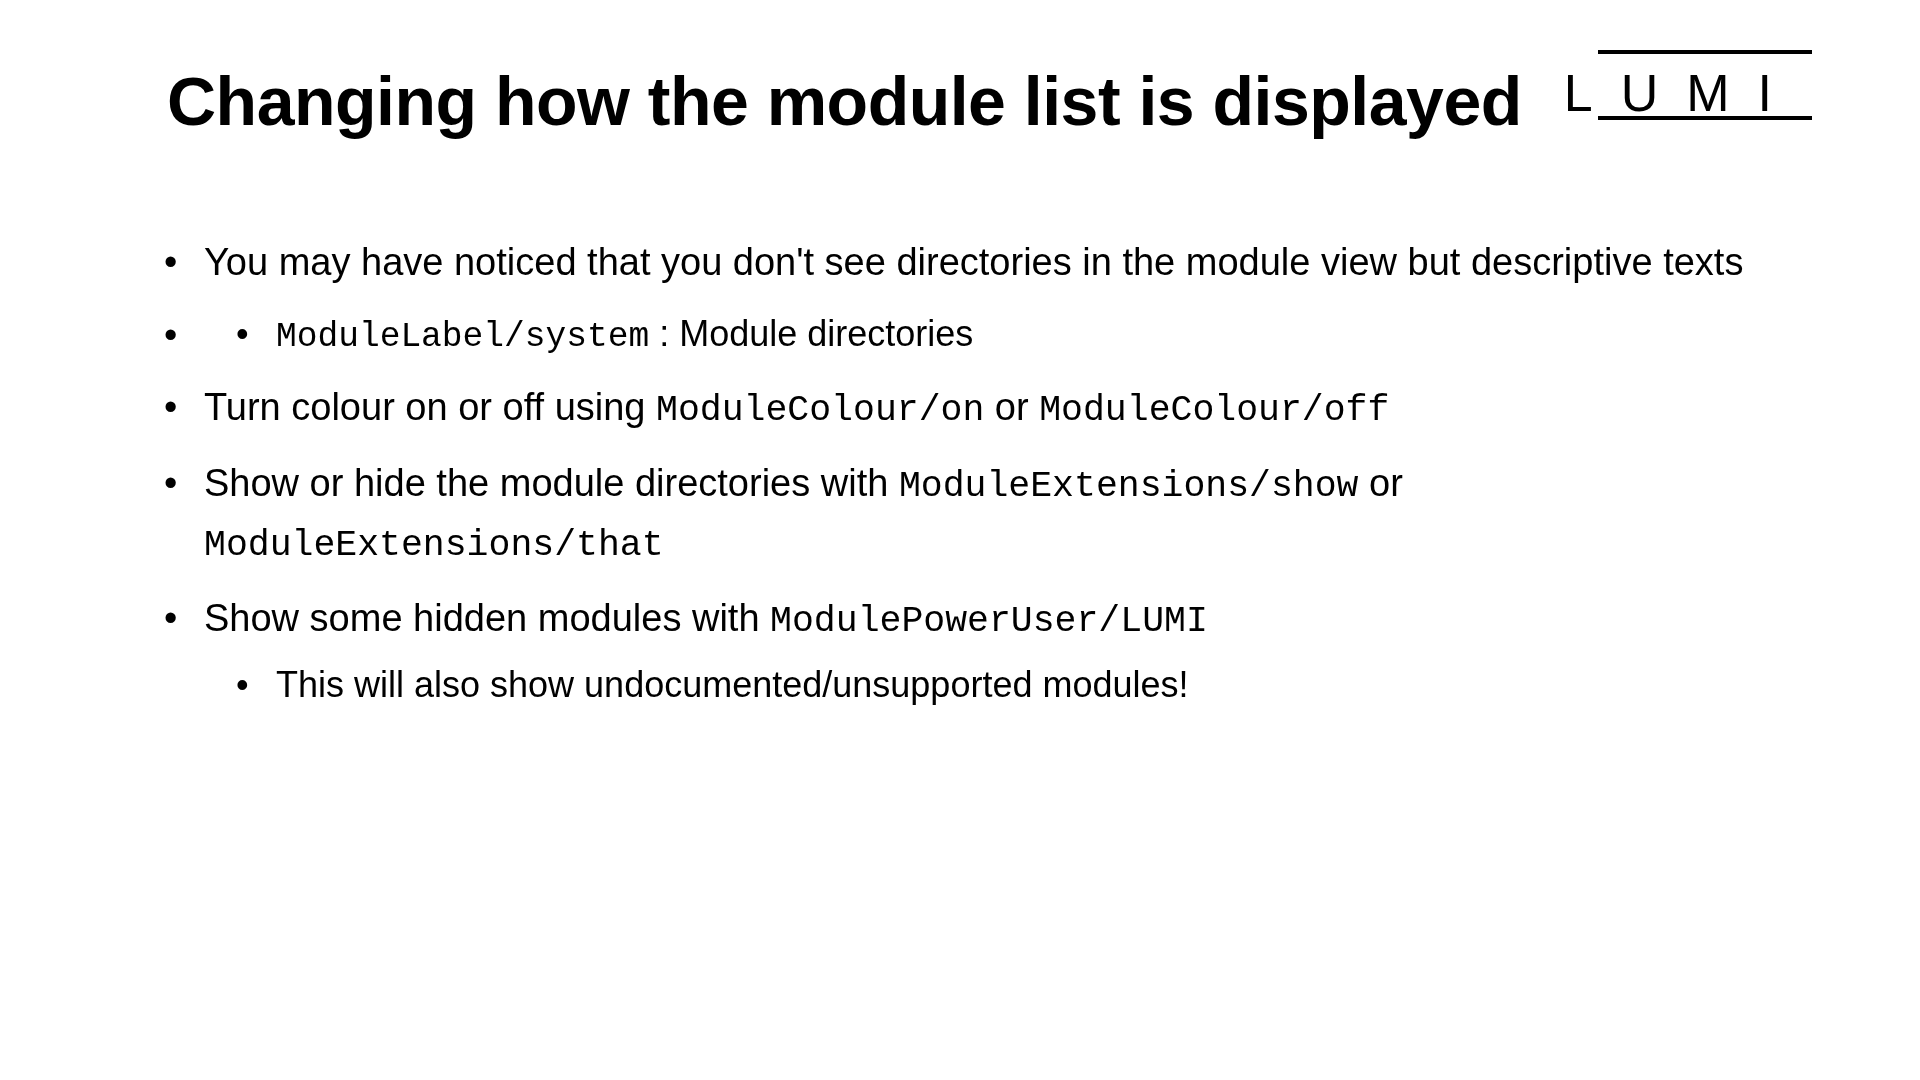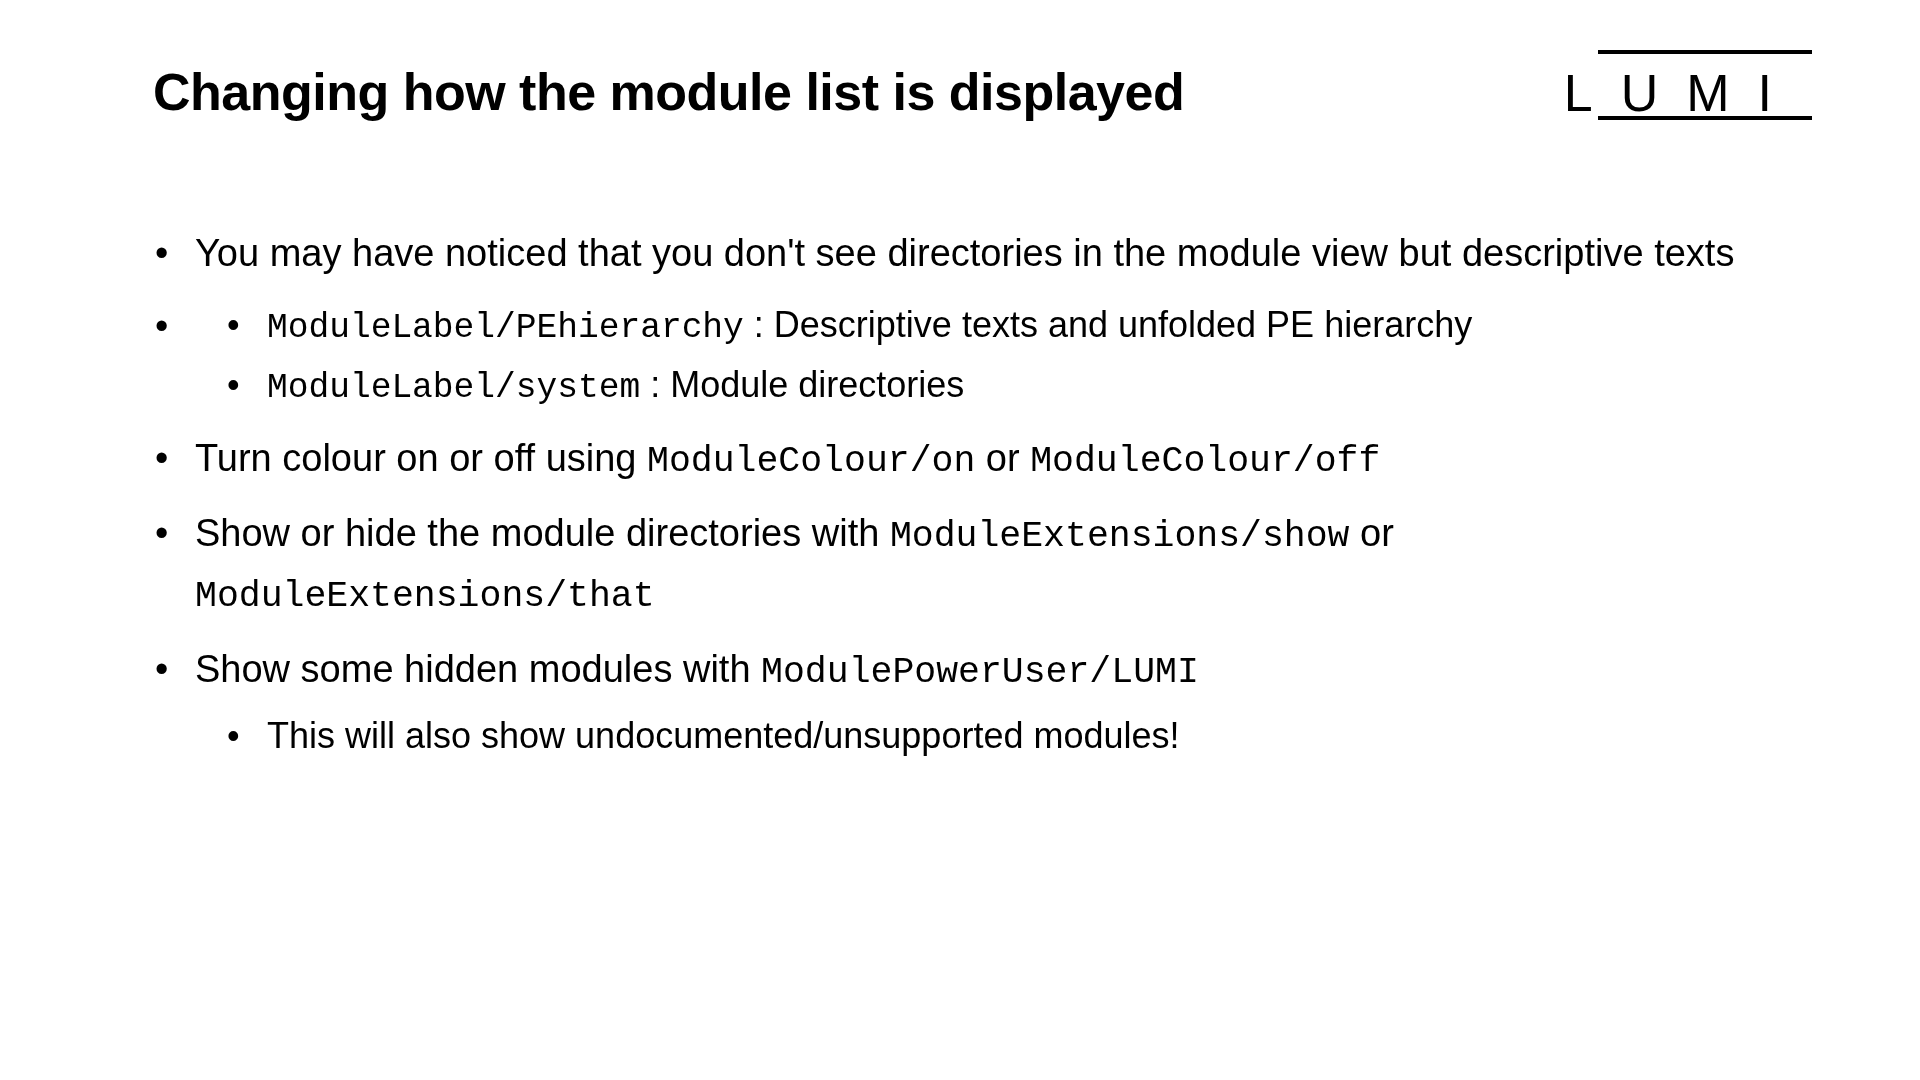--- a/index.html
+++ b/index.html
@@ -13,23 +13,23 @@
     overflow: hidden;
   }
   .slide {
     position: relative;
     width: 1920px;
     height: 1080px;
     box-sizing: border-box;
   }
   .title {
     position: absolute;
-    left: 153px;
+    left: 167px;
     top: 62px;
-    font-size: 52px;
+    font-size: 68px;
     font-weight: 700;
     letter-spacing: -0.5px;
   }
   .logo {
     position: absolute;
     right: 120px;
     top: 63px;
     font-size: 52px;
     font-weight: 400;
     letter-spacing: 28px;
@@ -55,21 +55,21 @@
   .content {
     position: absolute;
     left: 155px;
     top: 225px;
     width: 1600px;
     font-size: 38px;
     line-height: 1.5;
   }
   ul.lvl1 {
     list-style: none;
-    margin: 0;
+    margin: 9px;
     padding: 0;
   }
   ul.lvl1 > li {
     position: relative;
     padding-left: 40px;
     margin-bottom: 16px;
   }
   ul.lvl1 > li::before {
     content: "•";
     position: absolute;
@@ -114,23 +114,20 @@
   <div class="content">
     <ul class="lvl1">
 
       <li>
         <span>You may have noticed that you don't see directories in the module view but descriptive texts</span>
       </li>
 
       <li>
         <ul class="lvl2">
           <li>
-            <span class="mono">ModuleLabel/PEhierarchy</span><span> : Descriptive texts and unfolded PE hierarchy</span>
-          </li>
-          <li>
             <span class="mono">ModuleLabel/system</span><span> : Module directories</span>
           </li>
         </ul>
       </li>
 
       <li>
         <span>Turn colour on or off using </span><span class="mono">ModuleColour/on</span><span> or </span><span class="mono">ModuleColour/off</span>
       </li>
 
       <li>

